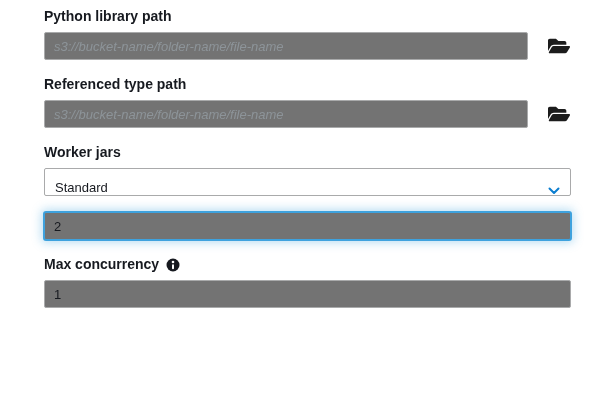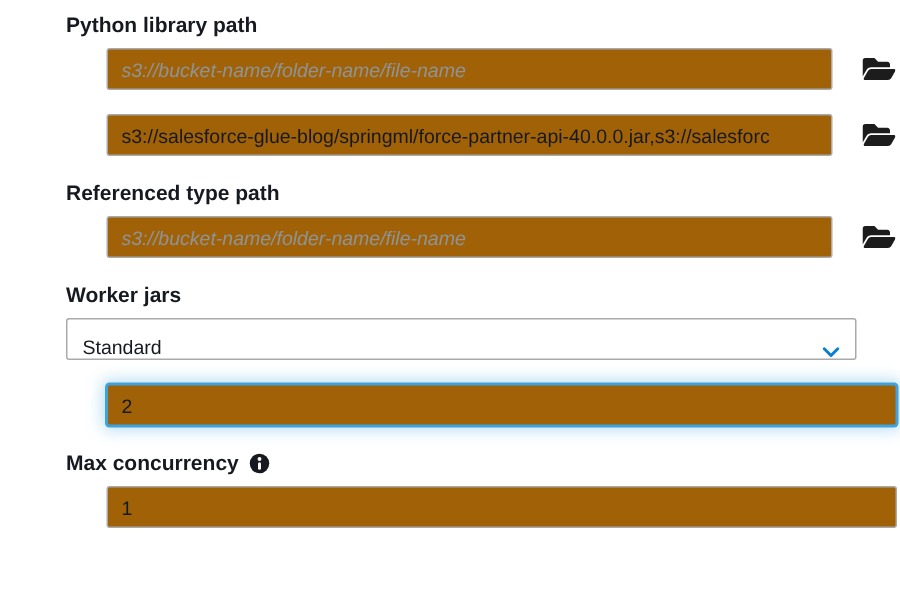--- a/index.html
+++ b/index.html
@@ -35,25 +35,24 @@
   .text-input {
     box-sizing: border-box;
     width: 484px;
     height: 28px;
     border: 1px solid #a9aaab;
     border-radius: 2px;
     padding: 0 9px;
     font-family: "Liberation Sans", sans-serif;
     font-size: 13px;
     color: #16191f;
-    background: #a16207;
+    background: #737373;
     outline: none;
     white-space: nowrap;
     overflow: hidden;
-    margin-left: 27px;
   }
   .text-input::placeholder {
     color: #8d9499;
     font-style: italic;
     opacity: 1;
   }
   .text-input.wide {
     width: 527px;
   }
   .text-input.focused {
@@ -104,28 +103,20 @@
       <input type="text" class="text-input" placeholder="s3://bucket-name/folder-name/file-name" style="">
       <button class="icon-btn">
         <svg class="folder-svg" width="22" height="20" viewBox="0 0 576 512">
           <path fill="#1c1c1c" d="M572.694 292.093L500.27 416.248A63.997 63.997 0 0 1 444.989 448H45.025c-18.523 0-30.064-20.093-20.731-36.093l72.424-124.155A64 64 0 0 1 152 256h399.964c18.523 0 30.064 20.093 20.73 36.093zM152 224h328v-48c0-26.51-21.49-48-48-48H272l-64-64H48C21.49 64 0 85.49 0 112v278.046l69.077-118.418C86.214 242.25 117.989 224 152 224z"></path>
         </svg>
       </button>
     </div>
   </div>
 
   <div class="field-group">
-    <div class="control-row">
-      <input type="text" class="text-input" value="s3://salesforce-glue-blog/springml/force-partner-api-40.0.0.jar,s3://salesforc" style="">
-      <button class="icon-btn">
-        <svg class="folder-svg" width="22" height="20" viewBox="0 0 576 512">
-          <path fill="#1c1c1c" d="M572.694 292.093L500.27 416.248A63.997 63.997 0 0 1 444.989 448H45.025c-18.523 0-30.064-20.093-20.731-36.093l72.424-124.155A64 64 0 0 1 152 256h399.964c18.523 0 30.064 20.093 20.73 36.093zM152 224h328v-48c0-26.51-21.49-48-48-48H272l-64-64H48C21.49 64 0 85.49 0 112v278.046l69.077-118.418C86.214 242.25 117.989 224 152 224z"></path>
-        </svg>
-      </button>
-    </div>
   </div>
 
   <div class="field-group">
     <div class="field-label">
       <span>Referenced type path</span>
     </div>
     <div class="control-row">
       <input type="text" class="text-input" placeholder="s3://bucket-name/folder-name/file-name" style="">
       <button class="icon-btn">
         <svg class="folder-svg" width="22" height="20" viewBox="0 0 576 512">

